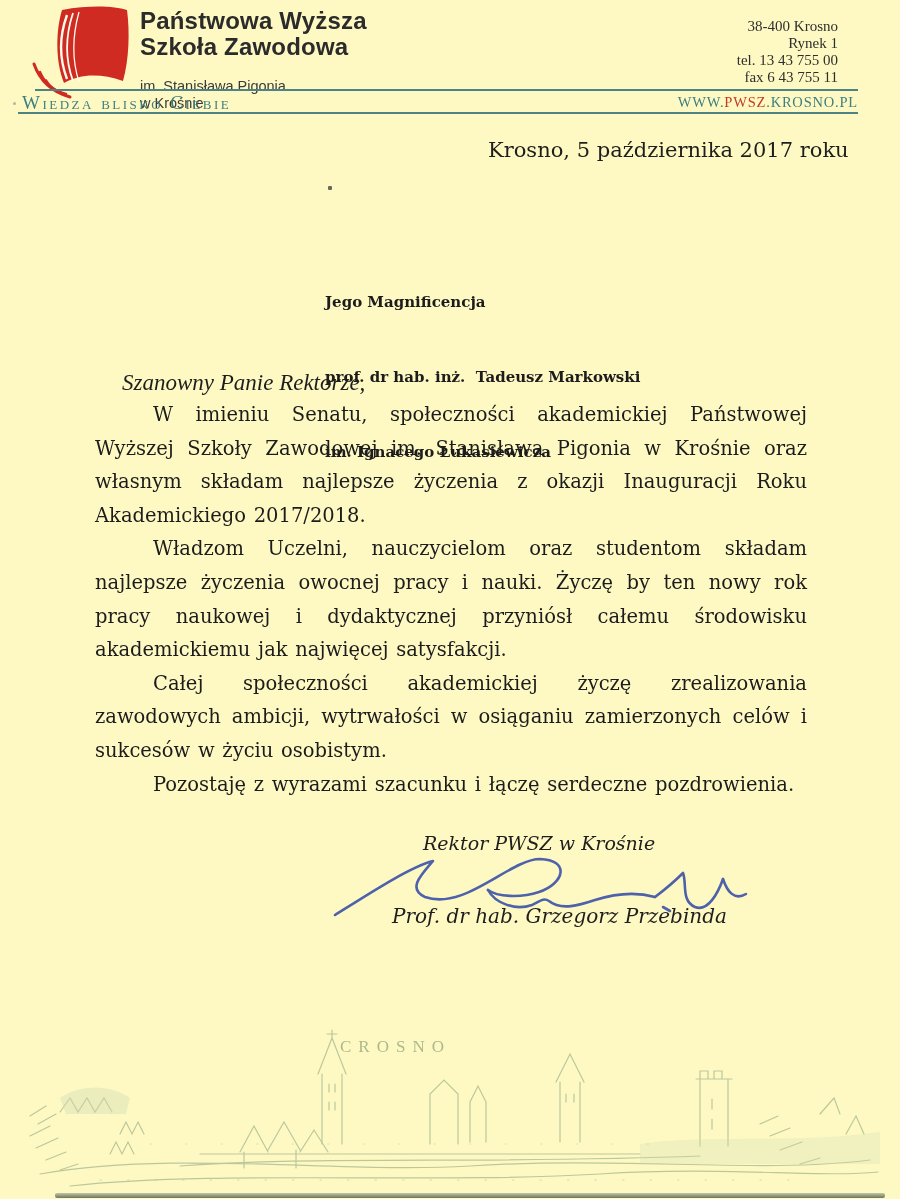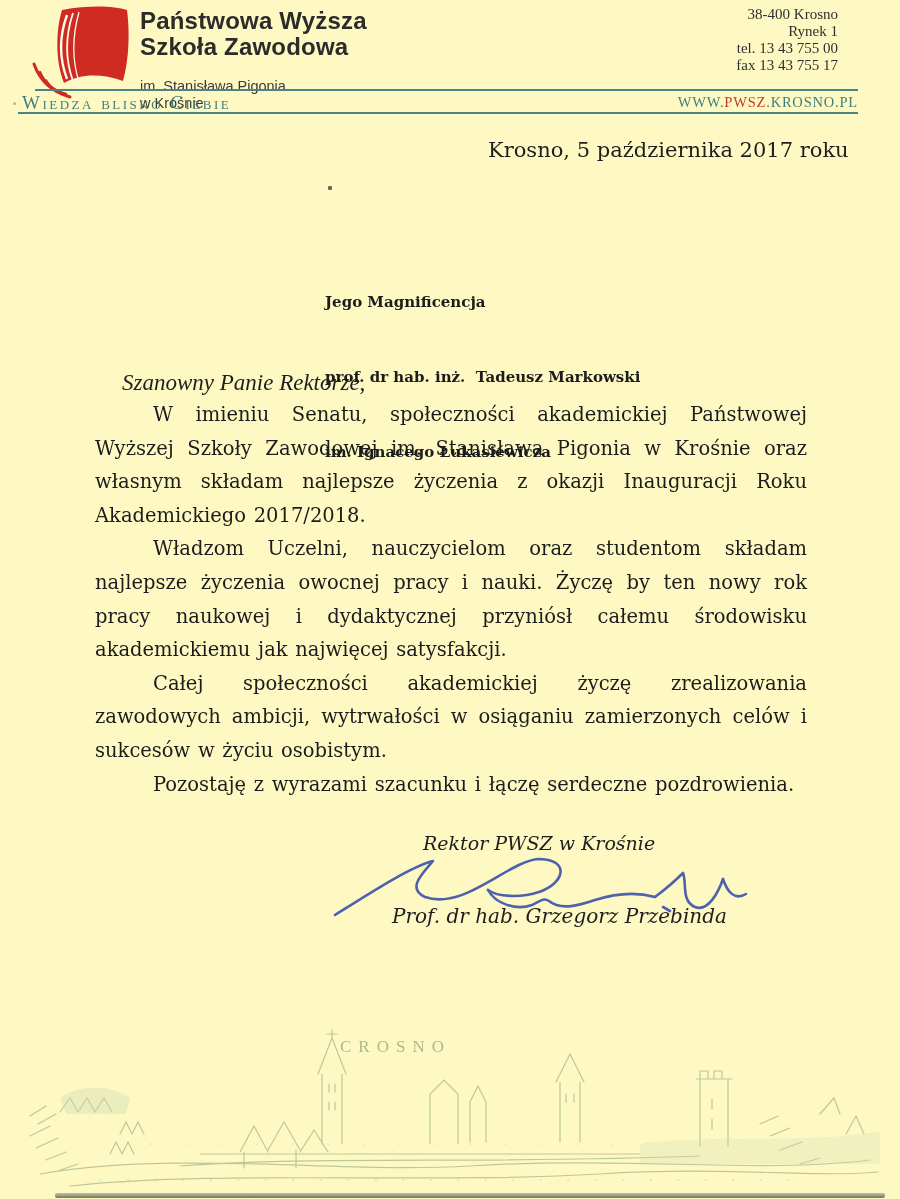--- a/index.html
+++ b/index.html
@@ -4,21 +4,21 @@
 <style>
   html,body{margin:0;padding:0;}
   body{width:900px;height:1199px;font-family:"DejaVu Serif",serif;}
   .page{position:relative;width:900px;height:1199px;background:#fef9c3;overflow:hidden;}
 
   
   .logo{position:absolute;left:30px;top:2px;width:104px;height:98px;}
   .org-block{position:absolute;left:140px;top:8px;color:#2d2d2d;font-family:"Liberation Sans",sans-serif;}
   .org-name{font-size:24px;font-weight:bold;line-height:26px;letter-spacing:.2px;color:#2b2b2b;}
   .org-sub{font-size:14.5px;line-height:17px;margin-top:18px;color:#3a3a3a;}
-  .hq-address{position:absolute;right:62px;top:6px;text-align:right;font-size:15px;line-height:17px;color:#2f2f2f;font-family:"Liberation Serif",serif;}
+  .hq-address{position:absolute;right:62px;top:18px;text-align:right;font-size:15px;line-height:17px;color:#2f2f2f;font-family:"Liberation Serif",serif;}
   .rule{position:absolute;height:0;border-top:2px solid #4d8384;}
   .rule-top{left:35px;width:823px;top:89px;}
   .rule-bottom{left:18px;width:840px;top:112px;}
   .tagline{position:absolute;left:22px;top:92px;font-family:"Liberation Serif",serif;font-variant:small-caps;font-size:19px;letter-spacing:2.5px;color:#3e7f80;font-weight:500;}
   .website{position:absolute;right:42px;top:94px;font-family:"Liberation Serif",serif;font-size:14.5px;letter-spacing:.8px;color:#3e7f80;font-weight:500;}
   .website .hl{color:#c23b28;}
 
   
   .dateline{position:absolute;left:488px;top:138px;font-size:21px;color:#1e1e1e;}
   .addressee{position:absolute;left:325px;top:240px;font-size:15px;font-weight:bold;line-height:25px;color:#1c1c1c;white-space:pre-wrap;}
@@ -61,21 +61,21 @@
     <div class="org-sub">
       <div>im. Stanisława Pigonia</div>
       <div>w Krośnie</div>
     </div>
   </div>
 
   <div class="hq-address">
     <div>38-400 Krosno</div>
     <div>Rynek 1</div>
     <div>tel. 13 43 755 00</div>
-    <div>fax 13 43 755 17</div>
+    <div>fax 6 43 755 11</div>
   </div>
 
   <div class="rule rule-top"></div>
   <div class="tagline">Wiedza blisko Ciebie</div>
   <div class="website"><span>WWW.</span><span class="hl">PWSZ</span><span>.KROSNO.PL</span></div>
   <div class="rule rule-bottom"></div>
 
   <div class="dateline">Krosno, 5 października 2017 roku</div>
 
   <div class="addressee">

